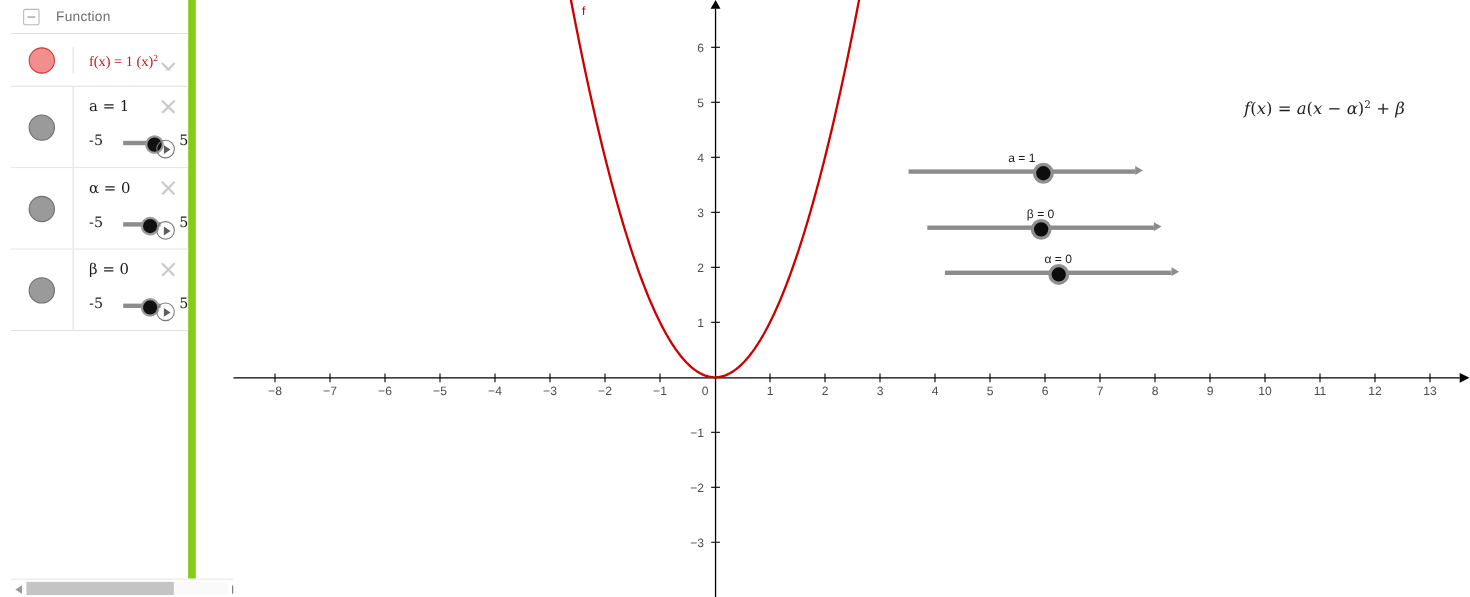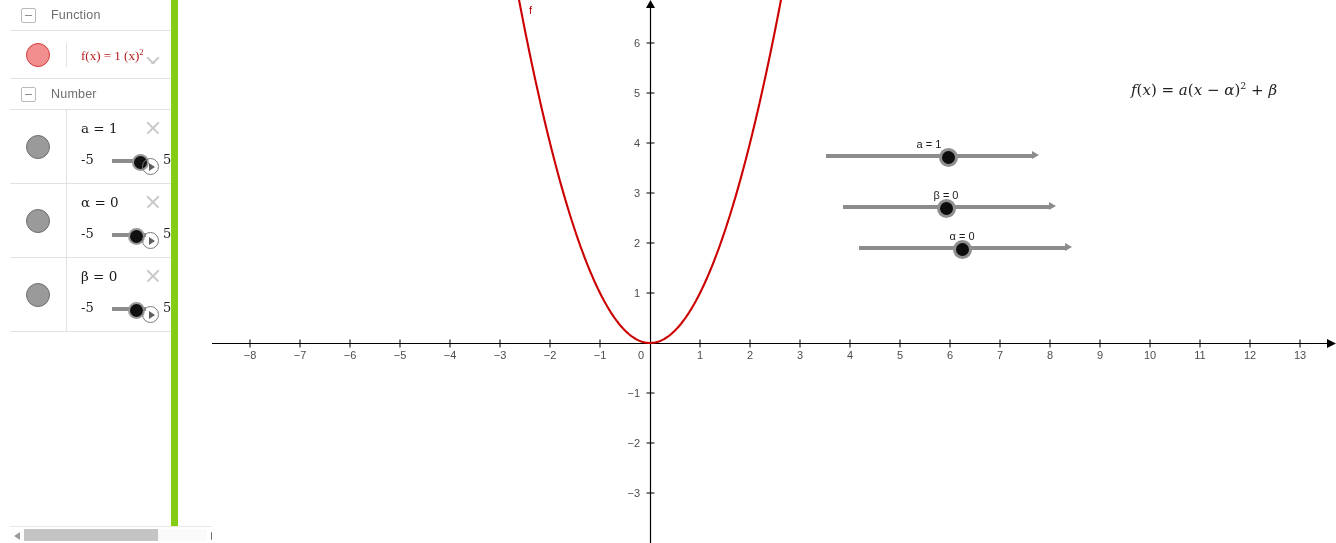--- a/index.html
+++ b/index.html
@@ -132,21 +132,21 @@
 
   .axis-label{
     font-family:"Liberation Sans", sans-serif;font-size:11px;fill:#4d4d4d;
   }
   .curve-label{
     font-family:"Liberation Sans", sans-serif;font-size:11px;fill:#cc0000;
   }
 
   
   #formula{
-    position:absolute;left:919px;top:80px;
+    position:absolute;left:919px;top:90px;
     font-family:"DejaVu Serif", serif;font-size:15px;color:#222;
     white-space:nowrap;font-style:normal;
   }
   #formula i{font-style:italic;}
   #formula sup{font-size:9.5px;}
 
   
   .gslider{position:absolute;}
   .gs-label{
     position:absolute;left:0;top:0;width:100%;text-align:center;
@@ -180,24 +180,20 @@
     <div class="row fn-row">
       <div class="marble-cell">
         <div class="marble red"></div>
       </div>
       <div class="content-cell">
         <div class="fn-text"><span>f(x) = 1 (x)</span><sup>2</sup></div>
         <div class="close-x"></div>
       </div>
     </div>
 
-    <div class="group-header">
-      <div class="collapse-box"></div>
-      <span class="group-title">Number</span>
-    </div>
 
     <div class="row num-row">
       <div class="marble-cell">
         <div class="marble grey"></div>
       </div>
       <div class="content-cell">
         <div class="num-name">a = 1</div>
         <div class="mini-slider">
           <span class="mini-min">-5</span>
           <div class="mini-track" style="left:31px;width:34px;"></div>

